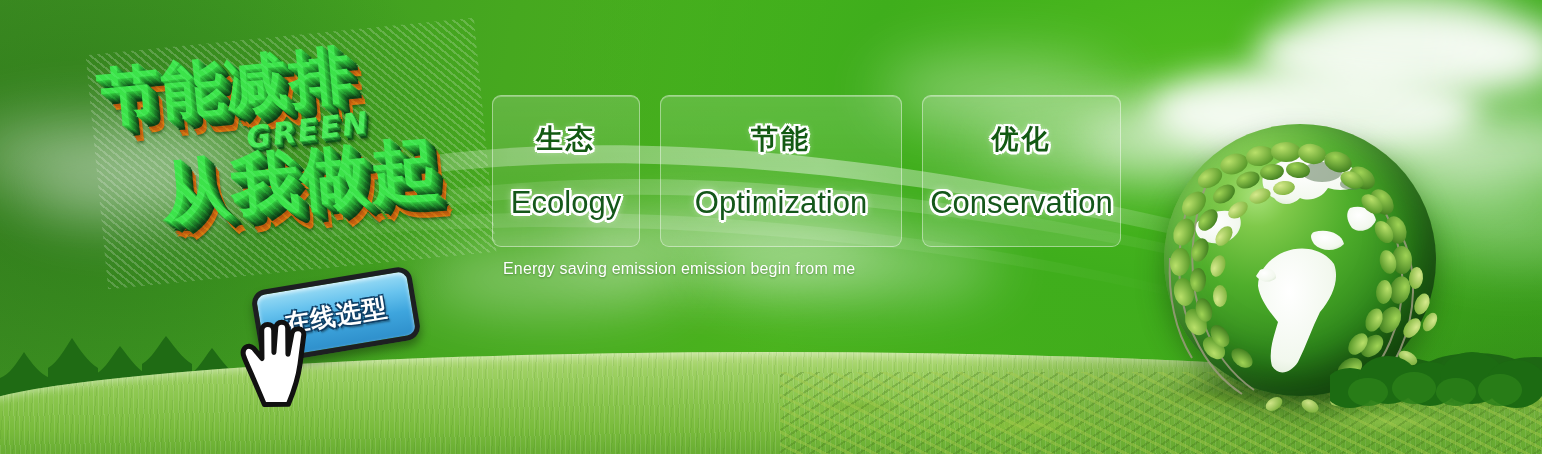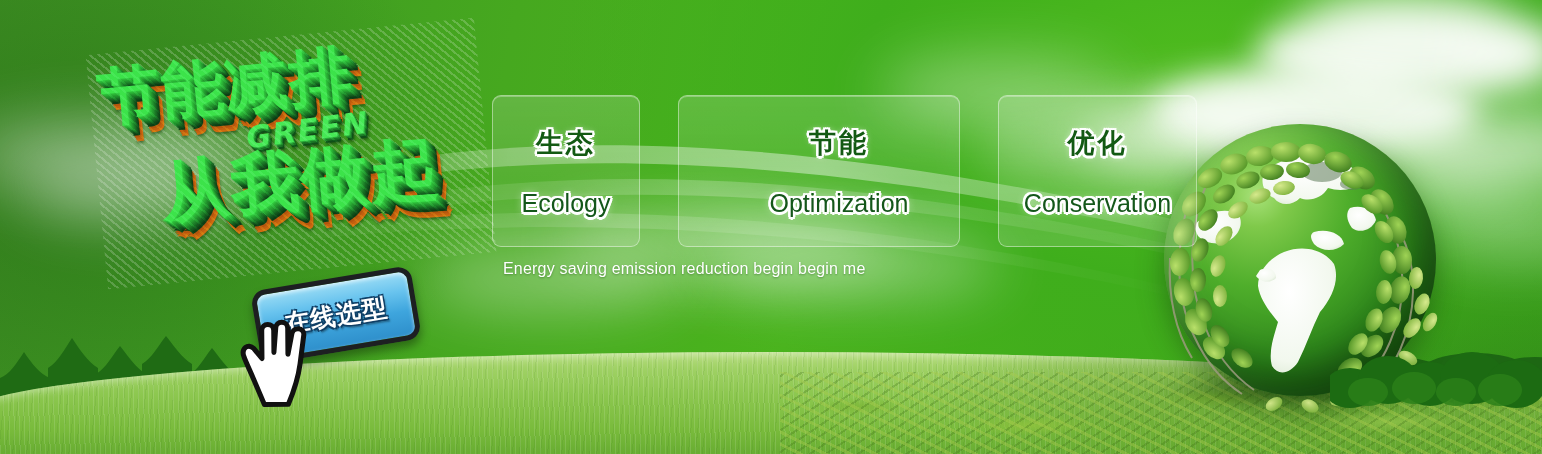--- a/index.html
+++ b/index.html
@@ -135,45 +135,45 @@
   }
   .cta-label{
     font-family:"DejaVu Sans","Liberation Sans",sans-serif;
     font-size:25px;font-weight:bold;letter-spacing:1px;color:#ffffff;
     text-shadow:-1.5px -1.5px 0 #0f3f66, 1.5px -1.5px 0 #0f3f66, -1.5px 1.5px 0 #0f3f66, 1.5px 1.5px 0 #0f3f66, 2px 3px 2px rgba(0,0,0,.4);
     white-space:nowrap;
   }
   .cursor-hand{position:absolute;left:-22px;top:28px;transform:rotate(9deg);}
 
   
-  .cards{position:absolute;left:492px;top:95px;display:flex;align-items:stretch;gap:38px;}
+  .cards{position:absolute;left:492px;top:95px;display:flex;align-items:stretch;gap:20px;}
   .card{
     position:relative;height:150px;
     border:1px solid rgba(255,255,255,.42);
     border-radius:9px;
     background:linear-gradient(180deg, rgba(255,255,255,.155) 0%, rgba(255,255,255,.085) 55%, rgba(255,255,255,.145) 100%);
     display:flex;flex-direction:column;align-items:center;justify-content:center;
     box-shadow:inset 0 1px 0 rgba(255,255,255,.30);
   }
   #card-0{width:146px;}
-  #card-1{width:240px;padding-left:40px;}
+  #card-1{width:240px;}
   #card-2{width:197px;justify-content:center;}
   .card-cn{
     font-family:"DejaVu Sans","Liberation Sans",sans-serif;
     font-size:27px;font-weight:bold;color:#135a13;letter-spacing:3px;
     margin-bottom:28px;
     text-shadow:
       -2px -2px 0 #fff, 2px -2px 0 #fff, -2px 2px 0 #fff, 2px 2px 0 #fff,
       -2.5px 0 0 #fff, 2.5px 0 0 #fff, 0 -2.5px 0 #fff, 0 2.5px 0 #fff,
       0 0 7px rgba(255,255,255,.95);
     white-space:nowrap;
   }
   .card-en{
     font-family:"Liberation Sans","DejaVu Sans",sans-serif;
-    font-size:25px;font-weight:normal;color:#14571a;letter-spacing:0px;
+    font-size:31px;font-weight:normal;color:#14571a;letter-spacing:0px;
     text-shadow:
       -2px -2px 0 #fff, 2px -2px 0 #fff, -2px 2px 0 #fff, 2px 2px 0 #fff,
       -2.5px 0 0 #fff, 2.5px 0 0 #fff, 0 -2.5px 0 #fff, 0 2.5px 0 #fff,
       0 0 8px rgba(255,255,255,.9);
     white-space:nowrap;
   }
 
   
   .tagline{
     position:absolute;left:503px;top:260px;
@@ -464,15 +464,15 @@
     <div class="card" id="card-1">
       <div class="card-cn">节能</div>
       <div class="card-en">Optimization</div>
     </div>
     <div class="card" id="card-2">
       <div class="card-cn">优化</div>
       <div class="card-en">Conservation</div>
     </div>
   </div>
 
-  <div class="tagline">Energy saving emission reduction begin begin me</div>
+  <div class="tagline">Energy saving emission emission begin from me</div>
 
 </div>
 
 </body></html>

